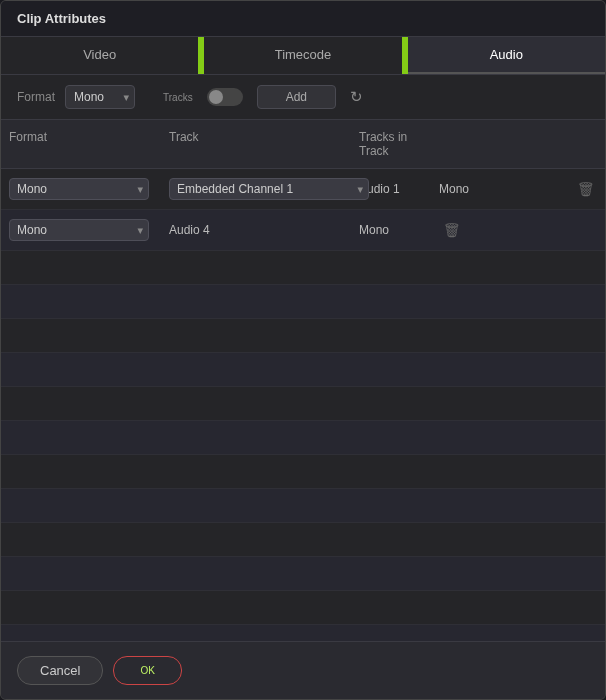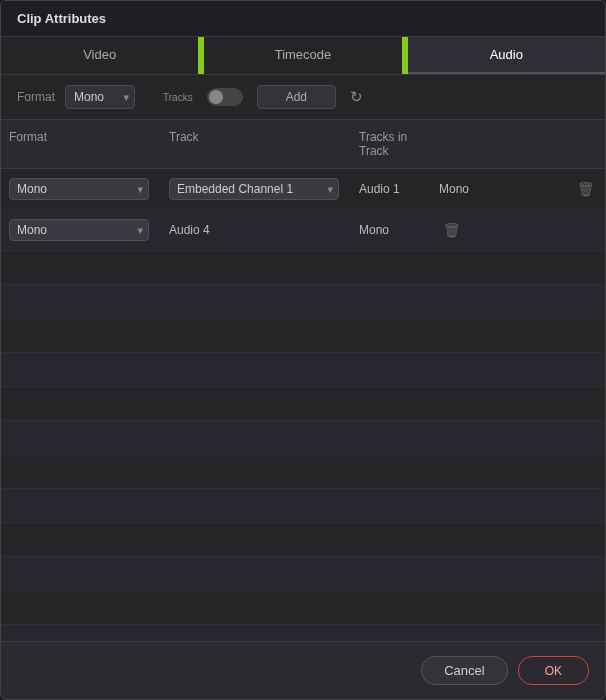--- a/index.html
+++ b/index.html
@@ -210,60 +210,60 @@
       content: '▾';
       position: absolute;
       right: 6px;
       top: 50%;
       transform: translateY(-50%);
       color: #888;
       pointer-events: none;
       font-size: 11px;
     }
 
-    .select-cell.wide select { width: 170px; }
+    .select-cell.wide select { width: 200px; }
 
     .delete-btn {
       background: none;
       border: none;
       color: #666;
       cursor: pointer;
       font-size: 14px;
       padding: 4px;
       display: flex;
       align-items: center;
       justify-content: center;
     }
 
     .footer {
       padding: 14px 16px;
       display: flex;
-      justify-content: flex-end;
+      justify-content: flex-start;
       gap: 10px;
       border-top: 1px solid #3a3a42;
       background: #2a2a30;
     }
 
     .btn-cancel {
       background: #333338;
       border: 1px solid #555;
       border-radius: 14px;
       color: #ccc;
       padding: 6px 22px;
       font-size: 13px;
       cursor: pointer;
     }
 
     .btn-ok {
       background: transparent;
       border: 1.5px solid #cc4444;
       border-radius: 14px;
-      color: #fca5a5;
+      color: #bef264;
       padding: 6px 26px;
-      font-size: 12px;
+      font-size: 10px;
       cursor: pointer;
     }
 
     .stripe-row {
       height: 34px;
       border-bottom: 1px solid #2f2f36;
     }
 
     .stripe-row:nth-child(odd) { background: #272730; }
     .stripe-row:nth-child(even) { background: #252528; }

